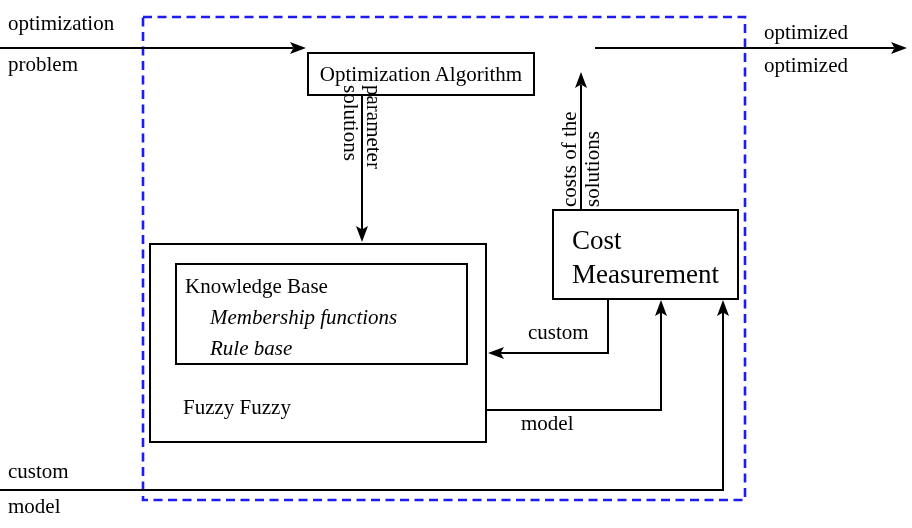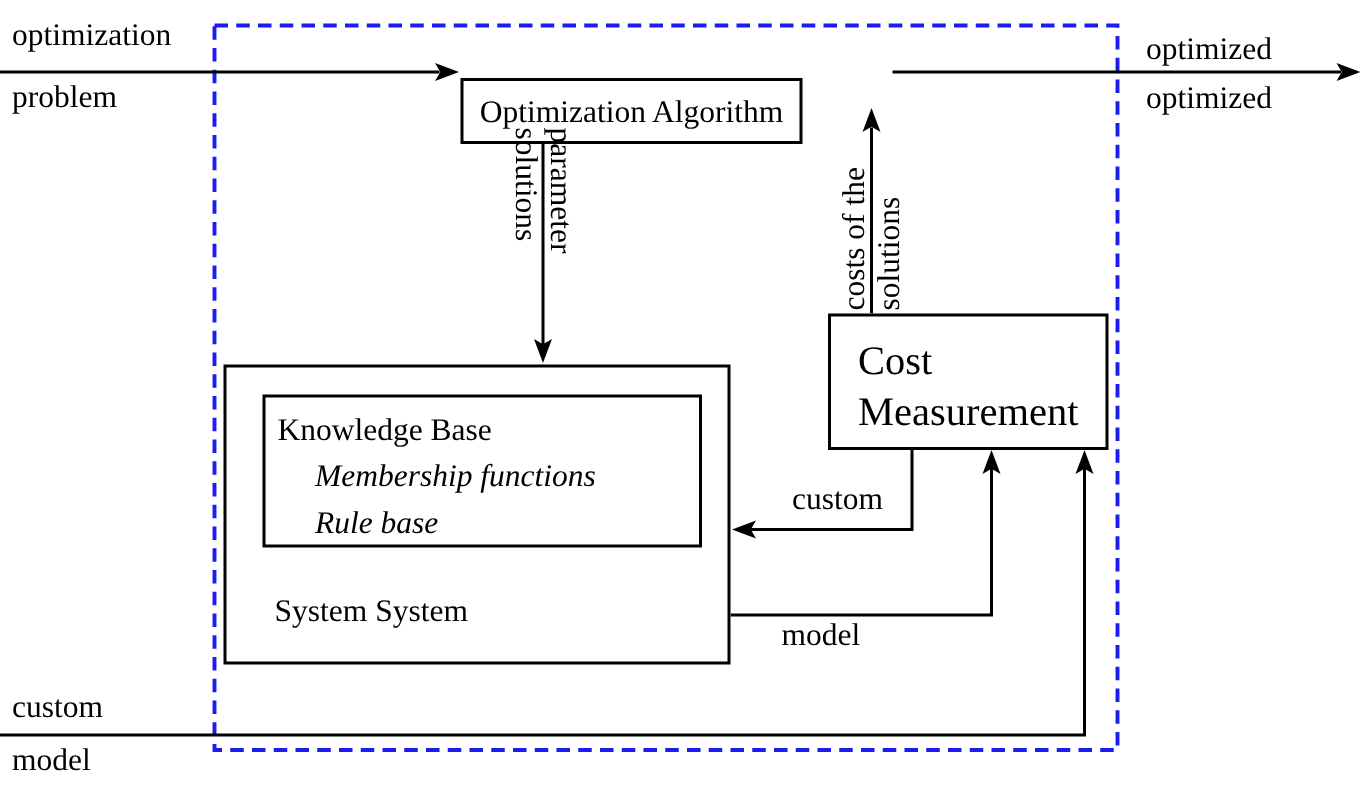--- a/index.html
+++ b/index.html
@@ -94,21 +94,21 @@
   </div>
 
   <div class="box" style="left:149px; top:243px; width:338px; height:200px;"></div>
 
   <div class="box kb-box" style="left:175px; top:263px; width:293px; height:102px;">
     <div>Knowledge Base</div>
     <div class="kb-item">Membership functions</div>
     <div class="kb-item">Rule base</div>
   </div>
 
-  <div class="label" style="left:183px; top:395px;">System System</div>
+  <div class="label" style="left:183px; top:395px;">Fuzzy Fuzzy</div>
 
   <div class="label" style="left:8px; top:11px;">optimization</div>
   <div class="label" style="left:8px; top:52px;">problem</div>
 
   <div class="label" style="left:764px; top:20px;">optimized</div>
   <div class="label" style="left:764px; top:53px;">optimized</div>
 
   <div class="label" style="left:8px; top:459px;">custom</div>
   <div class="label" style="left:8px; top:494px;">model</div>
 

